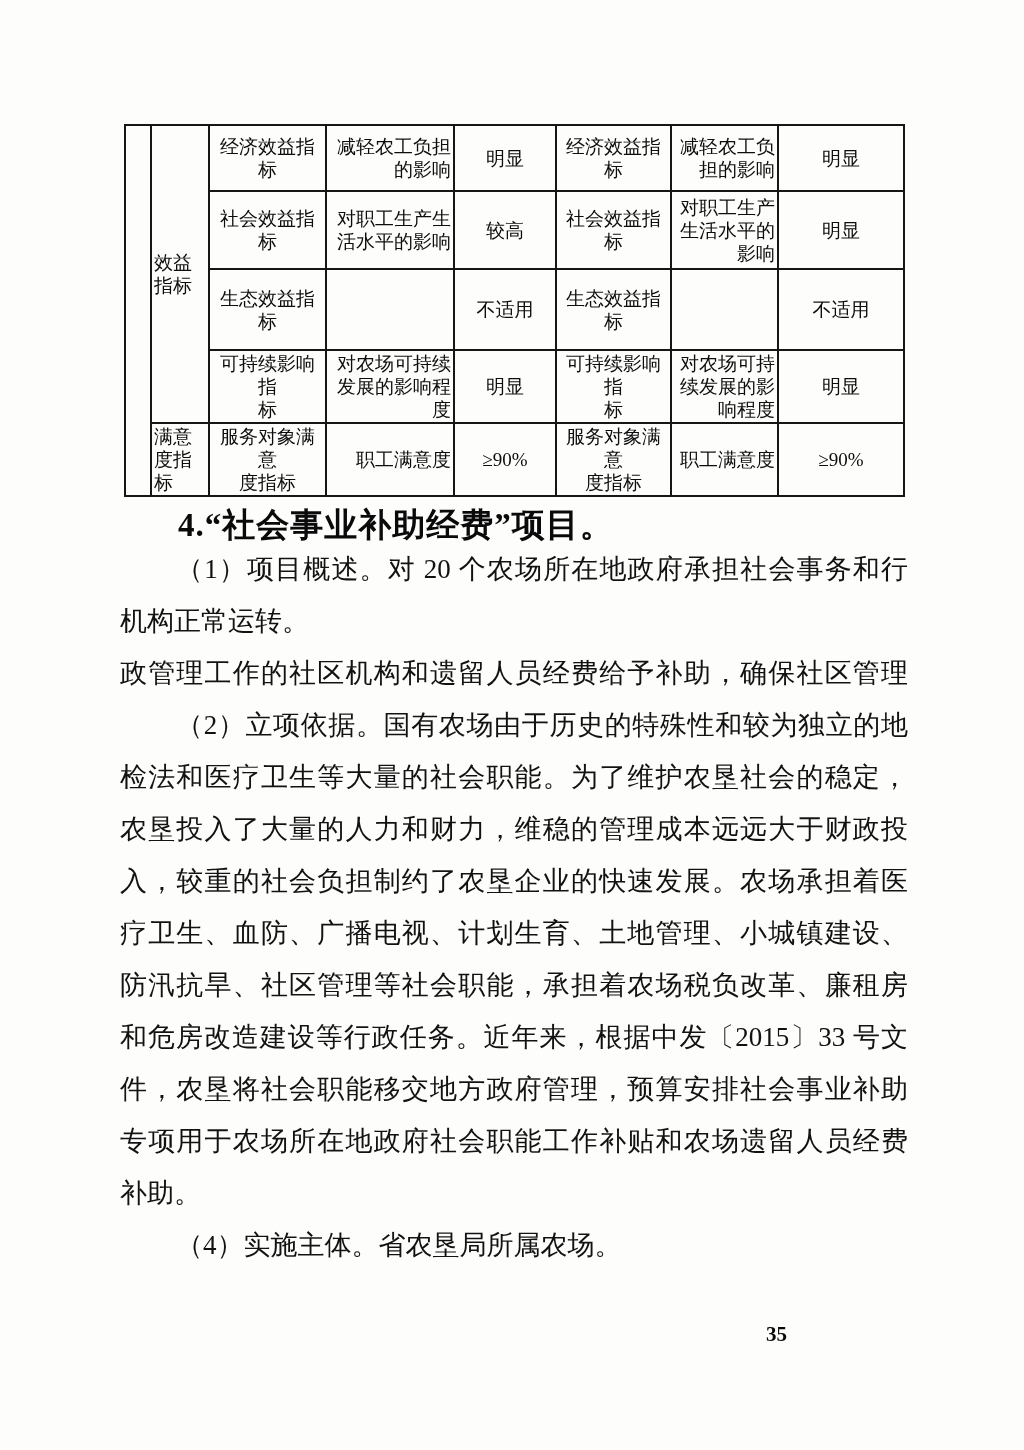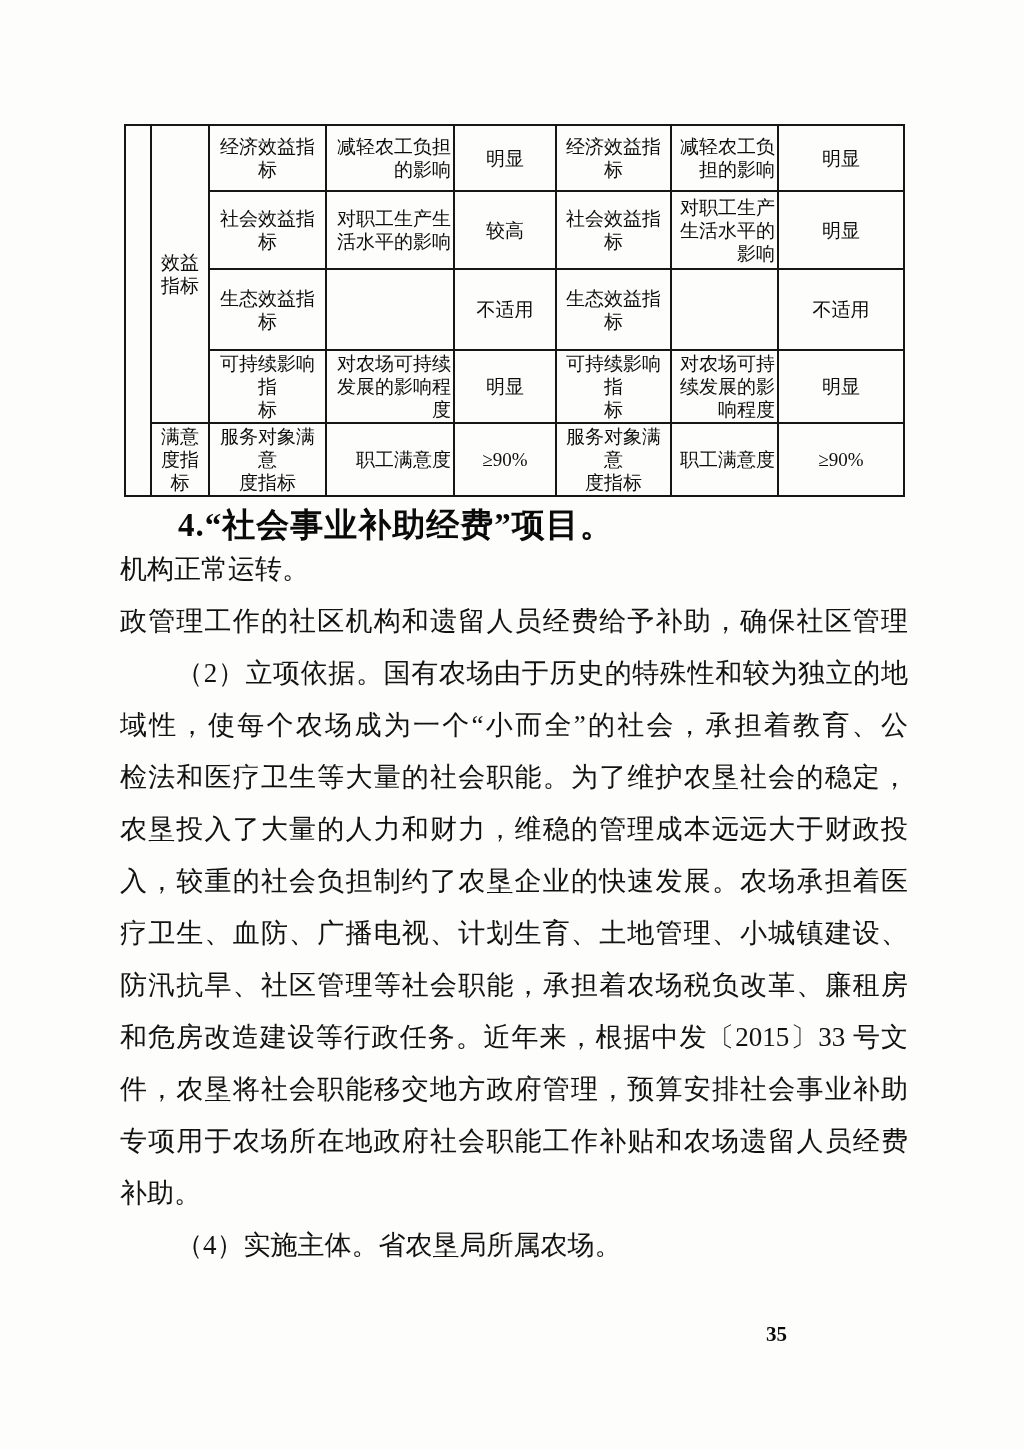--- a/index.html
+++ b/index.html
@@ -26,21 +26,21 @@
   }
   table.ind-table td {
     border: 2px solid #161616;
     padding: 1px 2px;
     vertical-align: middle;
     white-space: pre-line;
     overflow: hidden;
   }
   td.cell-center { text-align: center; }
   td.cell-left   { text-align: right; padding-left: 3px; }
-  td.group-cell  { text-align: center; line-height: 23px; }
+  td.group-cell  { text-align: left; line-height: 23px; }
   td.spacer-cell { padding: 0; }
 
   
   .heading {
     position: absolute;
     left: 122px; top: 498px;
     width: 788px;
     line-height: 54px;
     font-size: 33px;
     font-weight: bold;
@@ -150,24 +150,24 @@
 度指标</td>
       <td class="cell-left">职工满意度</td>
       <td class="cell-center">≥90%</td>
     </tr>
   </tbody>
     </table>
 
   <div class="heading">4.“社会事业补助经费”项目。</div>
 
   <div class="body-lines">
+    <div class="tline indent fill">（1）项目概述。对 20 个农场所在地政府承担社会事务和行</div>
     <div class="tline">机构正常运转。</div>
     <div class="tline fill">政管理工作的社区机构和遗留人员经费给予补助，确保社区管理</div>
     <div class="tline indent fill">（2）立项依据。国有农场由于历史的特殊性和较为独立的地</div>
-    <div class="tline fill">域性，使每个农场成为一个“小而全”的社会，承担着教育、公</div>
     <div class="tline fill">检法和医疗卫生等大量的社会职能。为了维护农垦社会的稳定，</div>
     <div class="tline fill">农垦投入了大量的人力和财力，维稳的管理成本远远大于财政投</div>
     <div class="tline fill">入，较重的社会负担制约了农垦企业的快速发展。农场承担着医</div>
     <div class="tline fill">疗卫生、血防、广播电视、计划生育、土地管理、小城镇建设、</div>
     <div class="tline fill">防汛抗旱、社区管理等社会职能，承担着农场税负改革、廉租房</div>
     <div class="tline fill">和危房改造建设等行政任务。近年来，根据中发〔2015〕33 号文</div>
     <div class="tline fill">件，农垦将社会职能移交地方政府管理，预算安排社会事业补助</div>
     <div class="tline fill">专项用于农场所在地政府社会职能工作补贴和农场遗留人员经费</div>
     <div class="tline">补助。</div>
     <div class="tline indent">（4）实施主体。省农垦局所属农场。</div>

